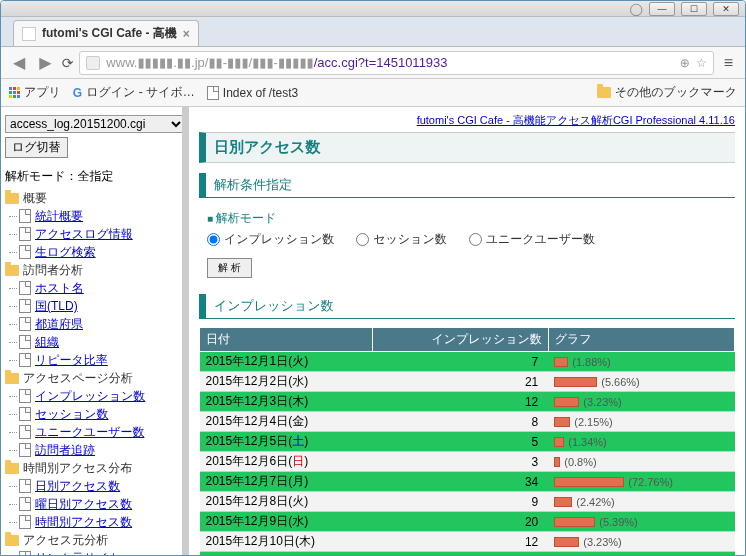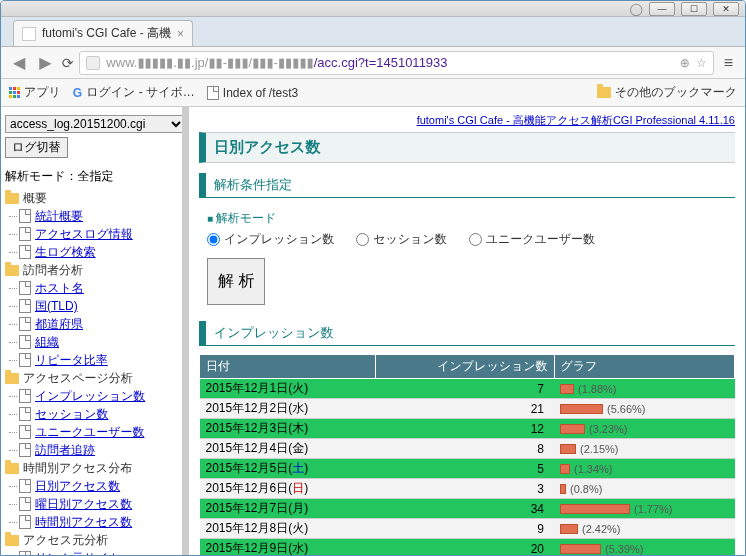--- a/index.html
+++ b/index.html
@@ -4,21 +4,21 @@
 <style>
 * { box-sizing: border-box; margin: 0; padding: 0; }
 body { font-family: "MS PGothic", Arial, sans-serif; font-size: 12px; background: #fff; width: 746px; height: 556px; overflow: hidden; border: 1px solid #5a8fb8; border-radius: 4px 4px 0 0; }
 
 
 .titlebar { height: 16px; background: linear-gradient(#e8e8e8,#d8d8d8); border-bottom: 1px solid #bbb; display: flex; justify-content: flex-end; align-items: center; padding: 0 6px; gap: 6px; }
 .titlebar .win-btn { width: 26px; height: 14px; background: linear-gradient(#f5f5f5,#ddd); border: 1px solid #999; border-radius: 2px; display: flex; align-items: center; justify-content: center; font-size: 9px; color: #333; }
 
 
 .tabstrip { height: 30px; background: #dde6ee; display: flex; align-items: flex-end; padding-left: 12px; border-bottom: 1px solid #b8b8b8; }
-.tab { background: #f7f7f7; border: 1px solid #b8b8b8; border-bottom: none; border-radius: 4px 4px 0 0; height: 26px; display: flex; align-items: center; padding: 0 8px; gap: 6px; max-width: 200px; }
+.tab { background: #f7f7f7; border: 1px solid #b8b8b8; border-bottom: none; border-radius: 4px 4px 0 0; height: 26px; display: flex; align-items: center; padding: 0 8px; gap: 6px; max-width: 200px; font-weight: bold; }
 .tab .favicon { width: 14px; height: 14px; background: #fff; border: 1px solid #ccc; }
 .tab-title { font-size: 12px; color: #333; white-space: nowrap; overflow: hidden; }
 .tab .close { color: #888; font-size: 12px; }
 
 
 .toolbar { height: 32px; background: #f7f7f7; border-bottom: 1px solid #ccc; display: flex; align-items: center; padding: 0 8px; gap: 6px; }
 .nav-arrow { color: #888; font-size: 16px; padding: 0 4px; }
 .reload { color: #555; font-size: 14px; }
 .urlbar { flex: 1; height: 24px; border: 1px solid #ccc; border-radius: 3px; background: #fff; display: flex; align-items: center; padding: 0 6px; gap: 6px; }
 .urlbar .globe { width: 14px; height: 14px; background: #eee; border: 1px solid #ccc; border-radius: 2px; }
@@ -59,21 +59,21 @@
 .main { flex: 1; padding: 6px 10px 0 10px; overflow: hidden; }
 .credit { text-align: right; font-size: 11px; margin-bottom: 4px; }
 .credit a { color: #0000cc; text-decoration: underline; }
 .panel-title { background: #eef3f3; border-left: 7px solid #168080; color: #168080; font-size: 15px; font-weight: bold; padding: 5px 8px; margin-bottom: 10px; border-top:1px solid #ccc; border-bottom:1px solid #ccc; }
 .section-title { border-left: 7px solid #168080; color: #168080; font-size: 13px; padding: 3px 8px; margin: 8px 0; border-bottom:1px solid #168080; }
 .cond { padding: 4px 8px 8px 8px; }
 .cond-label { color: #168080; font-size: 12px; margin-bottom: 4px; }
 .cond-label::before { content:'■ '; color:#168080; font-size:10px; }
 .radios { display: flex; gap: 22px; font-size: 12px; color: #333; margin-bottom: 10px; }
 .radios label { display: flex; align-items: center; gap: 4px; }
-.analyze-btn { font-size: 16px; padding: 12px 10px; border: 1px solid #888; background: #efefef; }
+.analyze-btn { font-size: 10px; padding: 2px 10px; border: 1px solid #888; background: #efefef; }
 
 
 .data-table { width: 100%; border-collapse: collapse; font-size: 12px; }
 .data-table thead th { background: #4a7a8a; color: #fff; font-weight: normal; text-align: left; padding: 3px 6px; border: 1px solid #fff; }
 .data-table thead th:nth-child(2){ text-align:right; }
 .data-table tbody td { border-bottom: 1px solid #ccc; padding: 1px 6px; background: #22c55e; }
 .data-table tbody tr:nth-child(even) td { background: #f3f3f3; }
 .data-table td.num { text-align: right; padding-right: 10px; }
 .data-table td.date { white-space: nowrap; }
 .dow-sat { color: #0000cc; }
@@ -332,21 +332,21 @@
                 <span class="pct">(0.8%)</span>
               </div>
             </td>
           </tr>
           <tr>
             <td class="date">2015年12月7日(<span class="">月</span>)</td>
             <td class="num">34</td>
             <td>
               <div class="bar-cell">
                 <div class="bar" style="width:70px"></div>
-                <span class="pct">(1.77%)</span>
+                <span class="pct">(72.76%)</span>
               </div>
             </td>
           </tr>
           <tr>
             <td class="date">2015年12月8日(<span class="">火</span>)</td>
             <td class="num">9</td>
             <td>
               <div class="bar-cell">
                 <div class="bar" style="width:18px"></div>
                 <span class="pct">(2.42%)</span>

